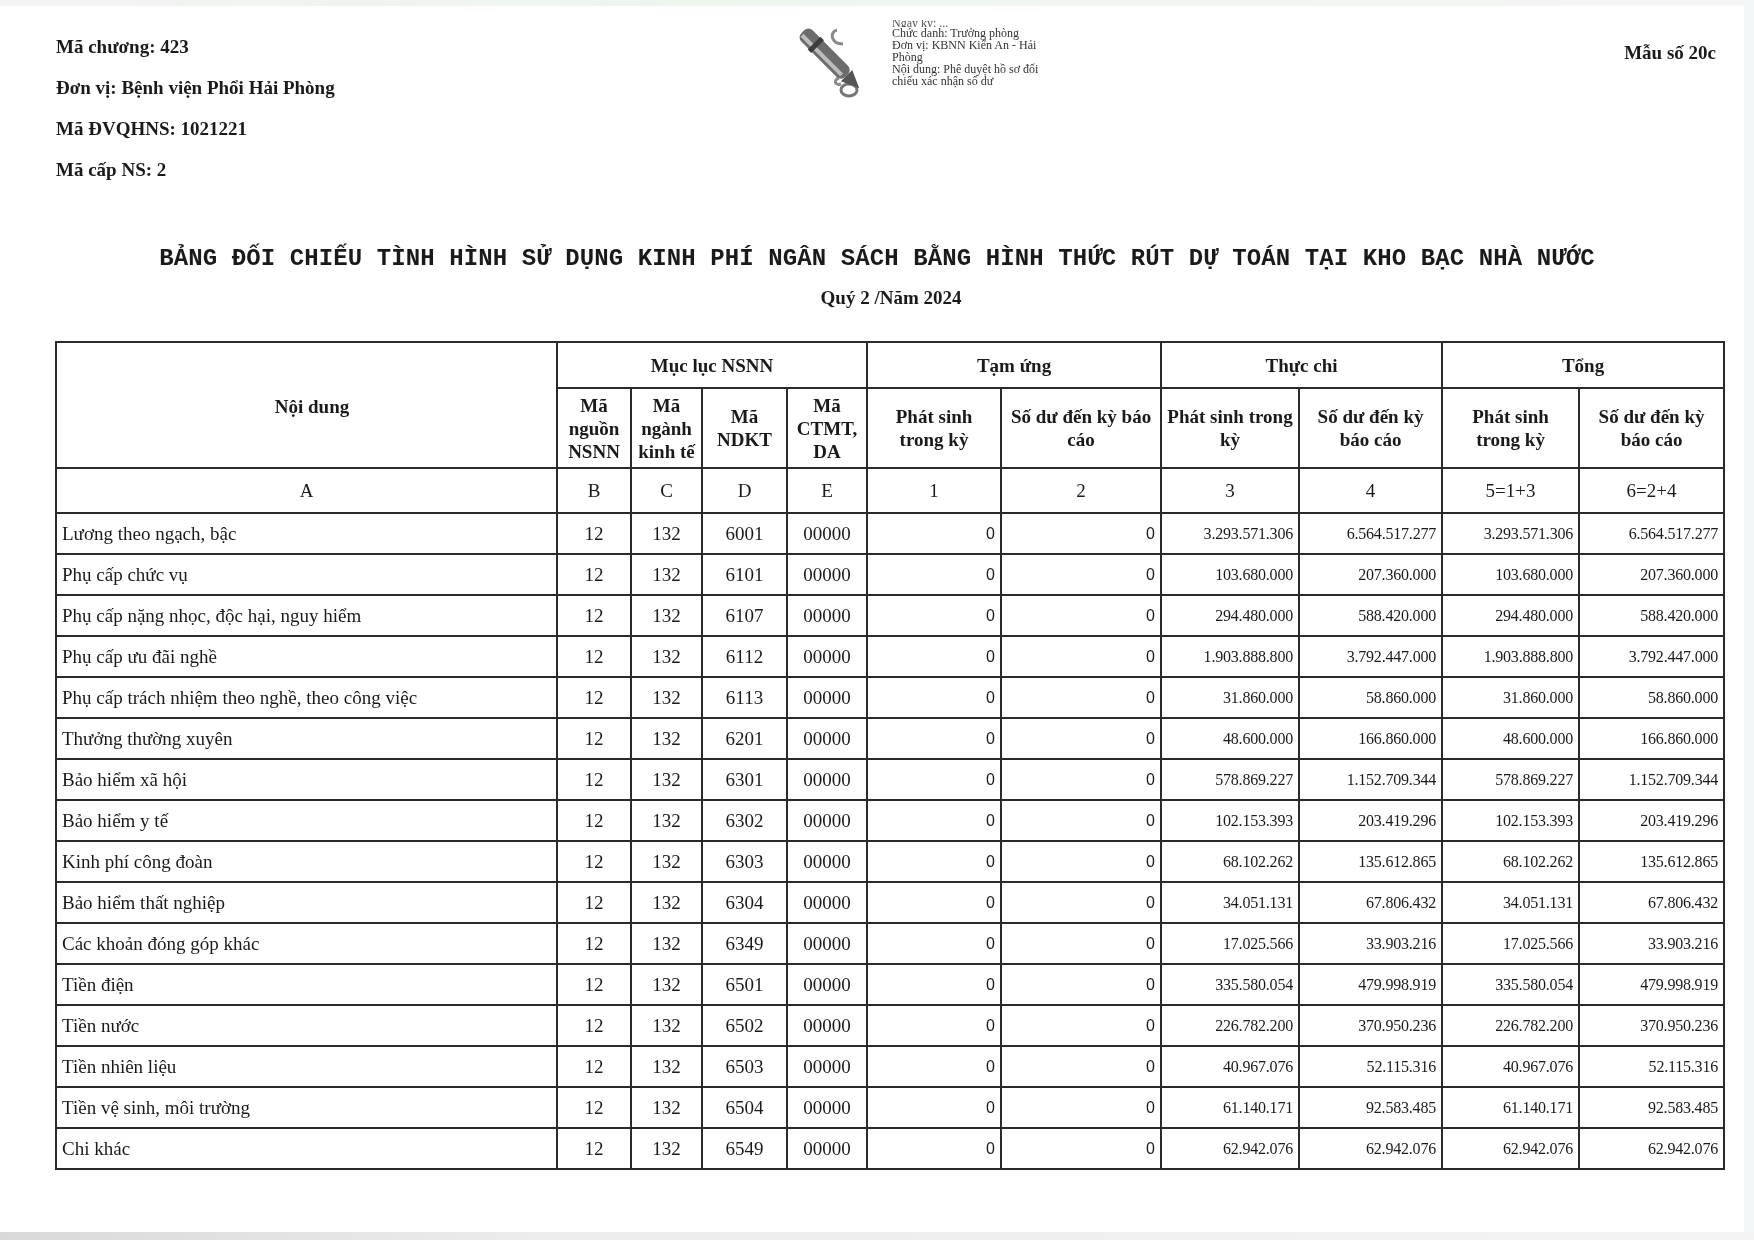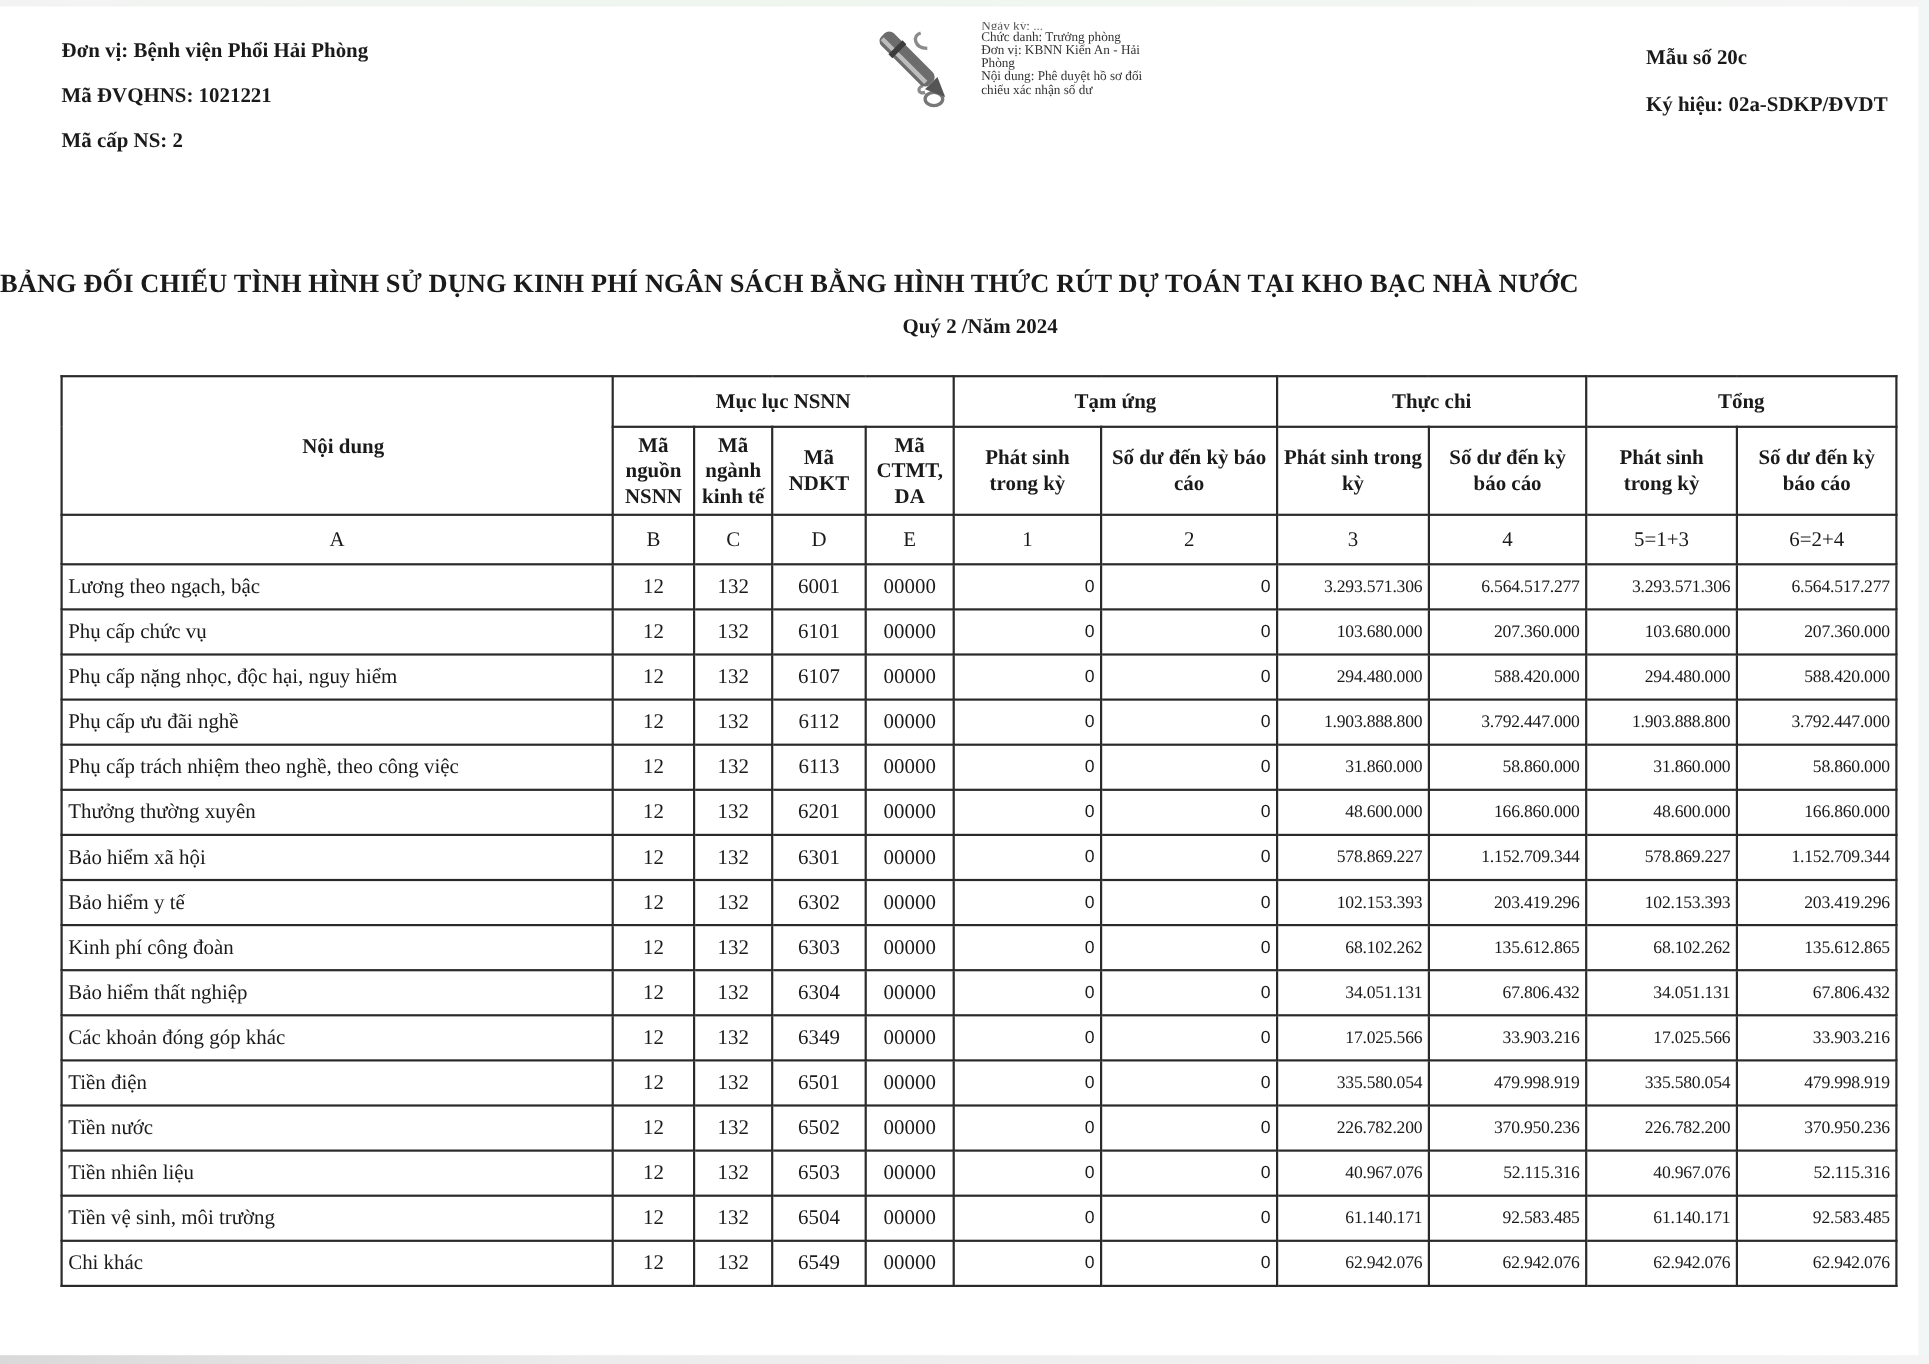--- a/index.html
+++ b/index.html
@@ -19,22 +19,22 @@
 
   .meta-right { position: absolute; right: 38px; top: 40px; font-weight: bold; font-size: 19px; text-align: left; }
   .meta-right div { height: 43px; line-height: 26px; }
 
   .sig { position: absolute; left: 793px; top: 18px; width: 300px; height: 85px; }
   .sig-icon { position: absolute; left: 0; top: 0; width: 80px; height: 85px; }
   .sig-text { position: absolute; left: 99px; top: 2px; font-family: Liberation Serif, serif;
     font-size: 12px; line-height: 12px; color: #333; }
   .sig-text .cut { height: 7px; overflow: hidden; line-height: 6px; color: #555; }
 
-  .title { position: absolute; left: 0; top: 245px; width: 1754px; 
-    font-weight: bold; font-size: 24px; letter-spacing: 0.1px; }
+  .title { position: absolute; left: 0; top: 245px; width: 1754px; text-align: center;
+    font-weight: bold; font-size: 24px; letter-spacing: 0.1px; font-family: Liberation Mono, monospace; }
   .subtitle { position: absolute; left: 0; top: 287px; width: 1782px; text-align: center;
     font-weight: bold; font-size: 19px; }
 
   table.main { position: absolute; left: 55px; top: 341px; border-collapse: collapse;
     table-layout: fixed; width: 1668px; font-size: 19px; }
   table.main td, table.main th { border: 2px solid #2a2a2a; padding: 0 5px; overflow: hidden; white-space: nowrap; }
   table.main th { font-weight: bold; text-align: center; line-height: 23px; }
   th.grp { height: 44px; border-radius: 16px; }
   th.sub { height: 78px; white-space: normal !important; }
   th.sub.tight { padding: 0 1px; }
@@ -46,20 +46,21 @@
   td.num { text-align: right; font-size: 16px; padding-right: 5px; letter-spacing: -0.2px; }
 </style>
 </head>
 <body>
 
 <div class="topstrip"></div>
 <div class="rightstrip"></div>
 <div class="bottomstrip"></div>
 
 <div class="meta-left">
+  <div>Mã chương: 423</div>
   <div>Đơn vị: Bệnh viện Phổi Hải Phòng</div>
   <div>Mã ĐVQHNS: 1021221</div>
   <div>Mã cấp NS: 2</div>
 </div>
 
 <div class="sig">
   <svg class="sig-icon" viewBox="0 0 80 85">
     <path d="M44 12 C 36 14, 38 26, 50 26" fill="none" stroke="#8a8a8a" stroke-width="3"></path>
     <path d="M46 60 C 40 62, 42 68, 48 66" fill="none" stroke="#8a8a8a" stroke-width="3"></path>
     <ellipse cx="56" cy="72" rx="8" ry="6" fill="none" stroke="#777" stroke-width="3"></ellipse>
@@ -75,21 +76,20 @@
     <div>Chức danh: Trưởng phòng</div>
     <div>Đơn vị: KBNN Kiến An - Hải</div>
     <div>Phòng</div>
     <div>Nội dung: Phê duyệt hồ sơ đối</div>
     <div>chiếu xác nhận số dư</div>
   </div>
 </div>
 
 <div class="meta-right">
   <div>Mẫu số 20c</div>
-  <div>Ký hiệu: 02a-SDKP/ĐVDT</div>
 </div>
 
 <div class="title">BẢNG ĐỐI CHIẾU TÌNH HÌNH SỬ DỤNG KINH PHÍ NGÂN SÁCH BẰNG HÌNH THỨC RÚT DỰ TOÁN TẠI KHO BẠC NHÀ NƯỚC</div>
 <div class="subtitle">Quý 2 /Năm 2024</div>
 
 <table class="main">
   <colgroup>
     <col style="width:501px">
       <col style="width:74px">
       <col style="width:71px">

